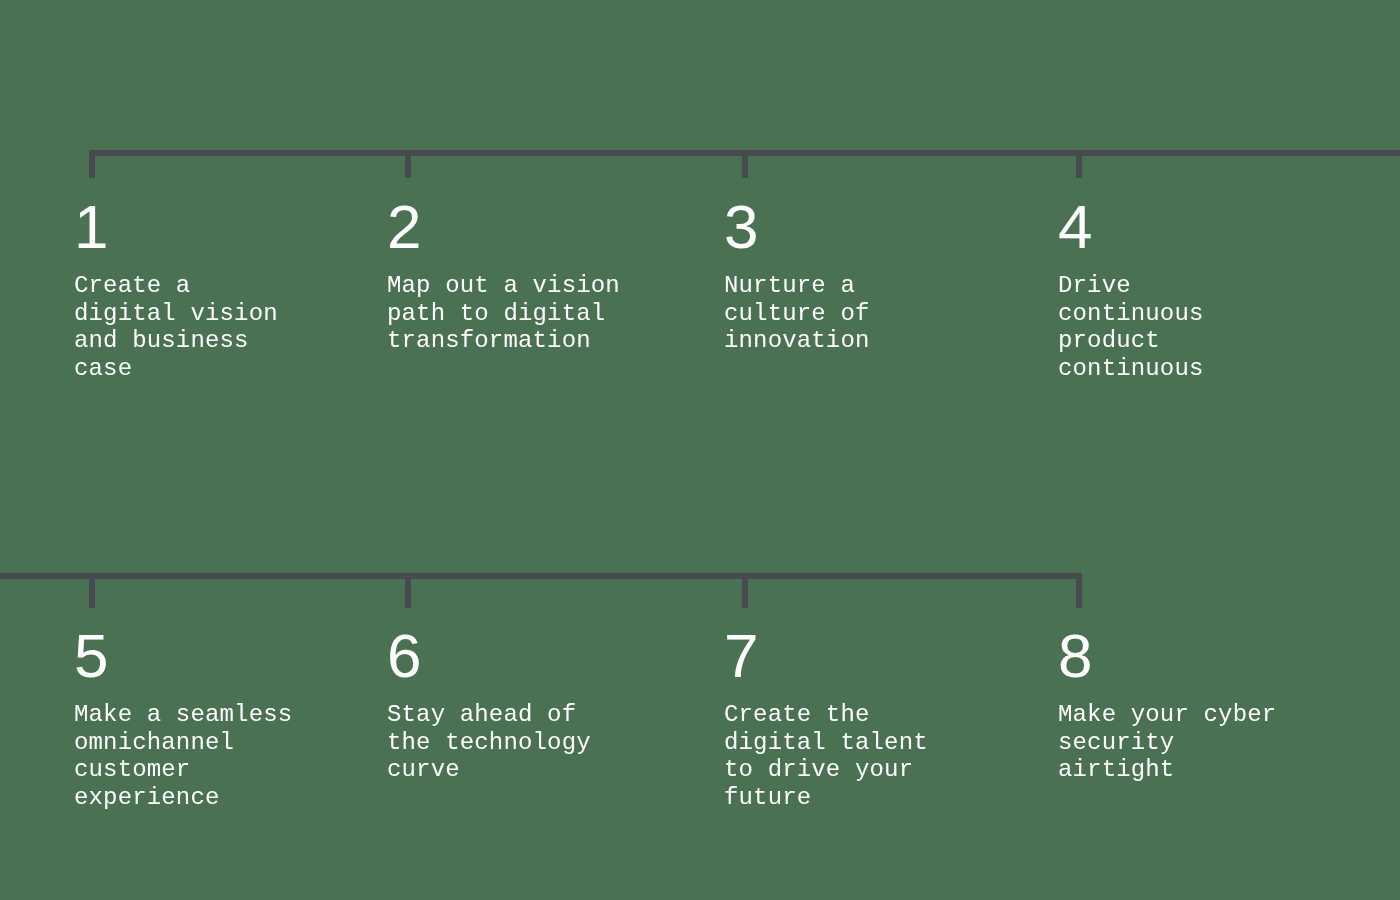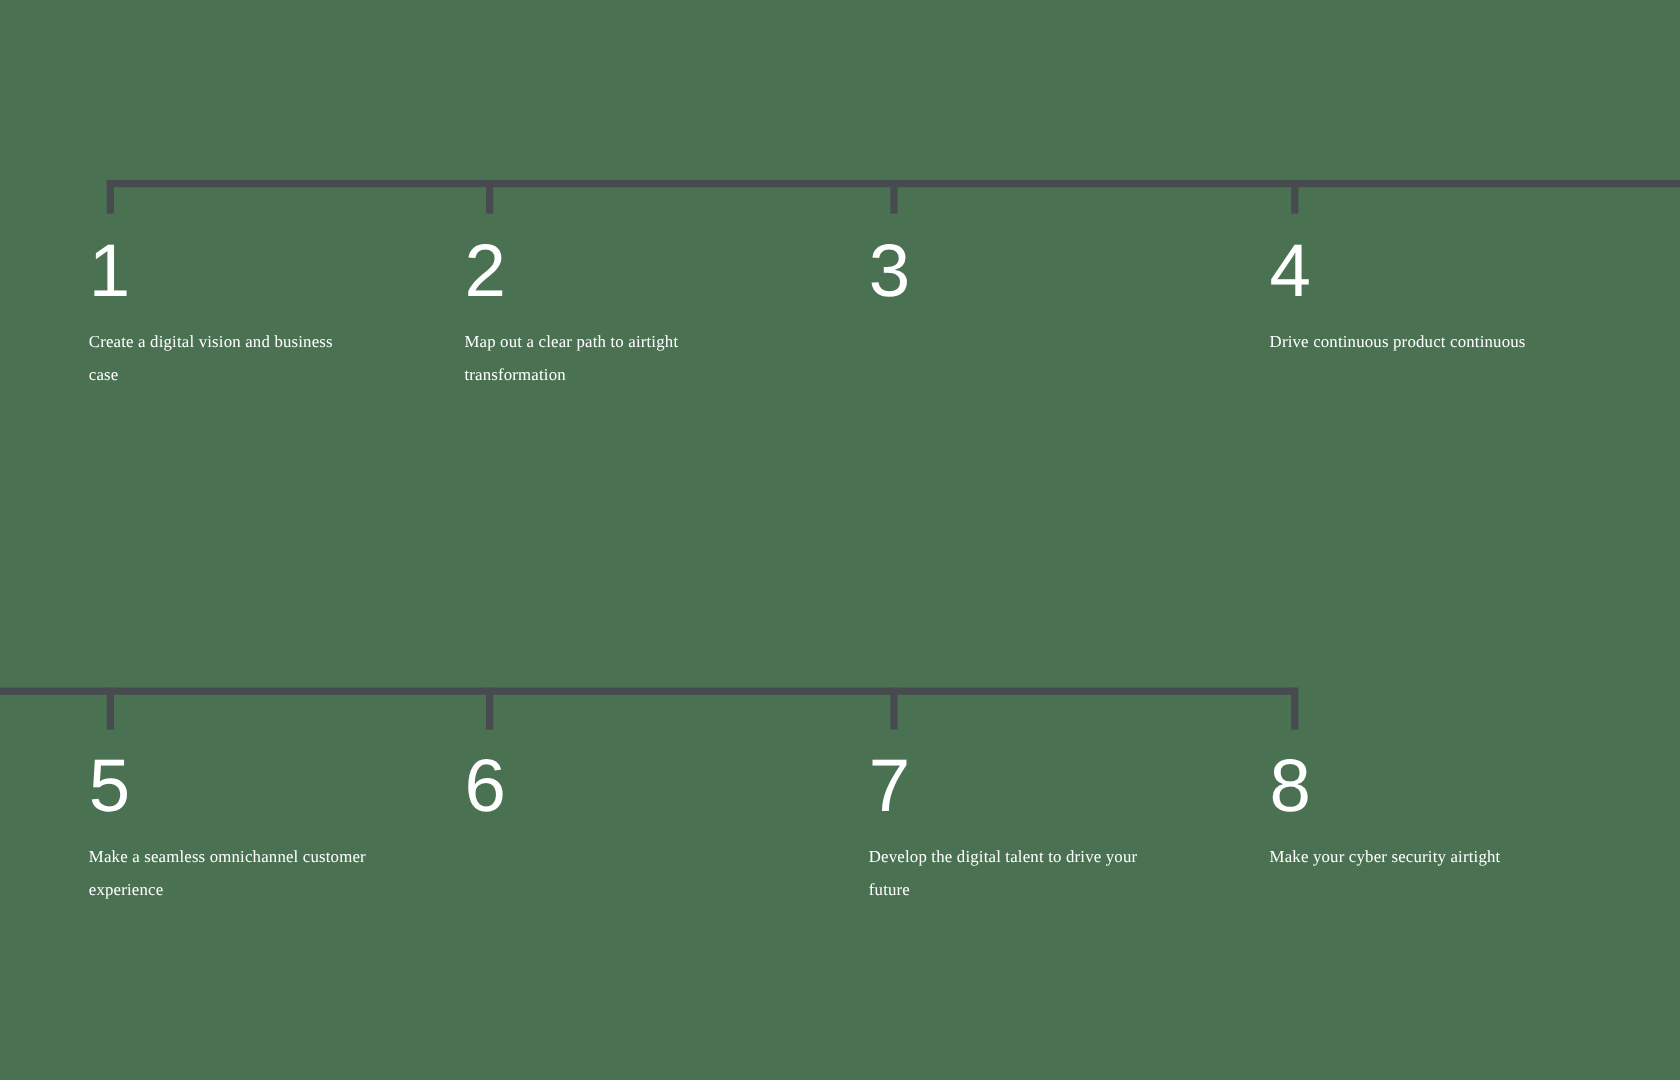--- a/index.html
+++ b/index.html
@@ -61,27 +61,27 @@
     font-size: 62px;
     font-weight: 300;
     line-height: 1;
     letter-spacing: 0.5px;
     margin: 0 0 14px 0;
     font-family: "Liberation Sans", sans-serif;
   }
 
   .step-text {
     color: #ffffff;
-    font-size: 14px;
+    font-size: 24px;
     font-weight: 400;
     line-height: 27.5px;
     letter-spacing: 0.15px;
     margin: 0;
     width: 230px;
-    font-family: Liberation Serif, serif;
+    font-family: Liberation Mono, monospace;
   }
 
   .step-text-wide { width: 250px; }
 </style>
 </head>
 <body>
 
 <div id="infographic">
 
   <div class="rail rail-top"></div>
@@ -96,44 +96,46 @@
   <div class="tick tick-bottom" style="left:742px;"></div>
   <div class="tick tick-bottom" style="left:1076px;"></div>
 
   <div class="step step-row-top" style="left:74px;">
     <div class="step-number">1</div>
     <div class="step-text">Create a digital vision and business case</div>
   </div>
 
   <div class="step step-row-top" style="left:387px;">
     <div class="step-number">2</div>
-    <div class="step-text step-text-wide">Map out a clear path to airtight transformation</div>
+    <div class="step-text step-text-wide">Map out a vision path to digital transformation</div>
   </div>
 
   <div class="step step-row-top" style="left:724px;">
     <div class="step-number">3</div>
+    <div class="step-text">Nurture a culture of innovation</div>
   </div>
 
   <div class="step step-row-top" style="left:1058px;">
     <div class="step-number">4</div>
     <div class="step-text">Drive continuous product continuous</div>
   </div>
 
   <div class="step step-row-bottom" style="left:74px;">
     <div class="step-number">5</div>
     <div class="step-text step-text-wide">Make a seamless omnichannel customer experience</div>
   </div>
 
   <div class="step step-row-bottom" style="left:387px;">
     <div class="step-number">6</div>
+    <div class="step-text">Stay ahead of the technology curve</div>
   </div>
 
   <div class="step step-row-bottom" style="left:724px;">
     <div class="step-number">7</div>
-    <div class="step-text">Develop the digital talent to drive your future</div>
+    <div class="step-text">Create the digital talent to drive your future</div>
   </div>
 
   <div class="step step-row-bottom" style="left:1058px;">
     <div class="step-number">8</div>
     <div class="step-text">Make your cyber security airtight</div>
   </div>
 
 </div>
 
 </body></html>

